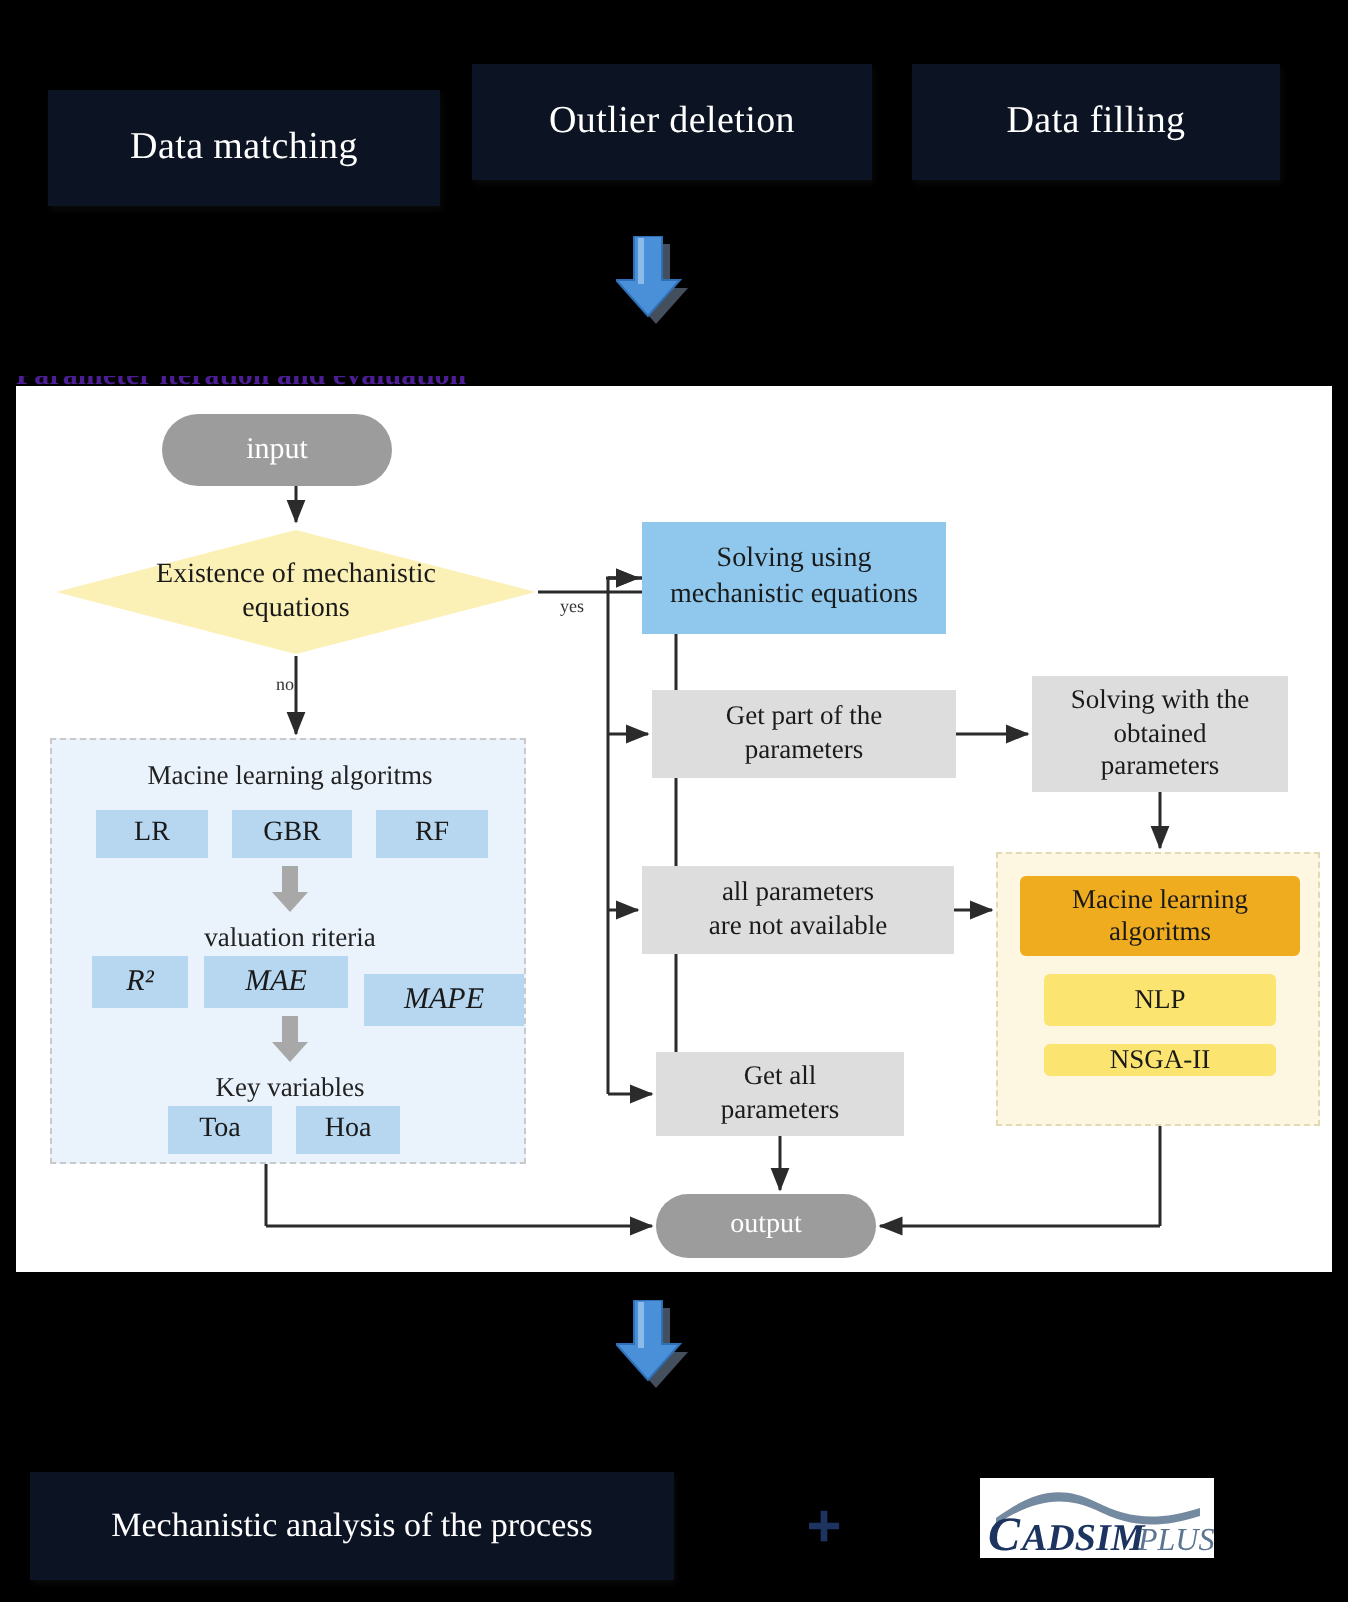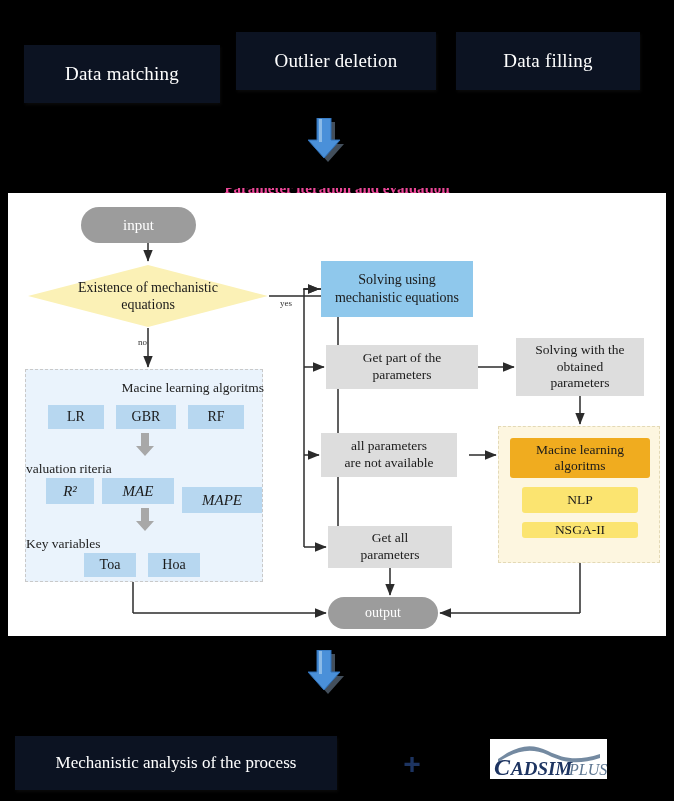--- a/index.html
+++ b/index.html
@@ -30,21 +30,21 @@
   .bluearrow svg { display:block; }
 
   
   .panel {
     position: absolute; left: 8px; top: 193px;
     width: 658px; height: 443px;
     background: #ffffff;
   }
   .panel-title {
     position: absolute; left: 0; top: -13px; width: 658px;
-    text-align: center; color: #ec4899; font-size: 15px; font-weight: bold;
+    text-align: left; color: #4c1d95; font-size: 15px; font-weight: bold;
     font-family: "Liberation Serif", serif; white-space: nowrap;
   }
   .titlemask {
     position:absolute; left:0; top:-22px; width:658px; height:17px;
     background:#000; z-index: 6;
   }
 
   
   .wires { position: absolute; left: 0; top: 0; width: 658px; height: 443px; }
 
@@ -69,21 +69,21 @@
 
   .n-solve-mech {
     left: 313px; top: 68px; width: 152px; height: 56px;
     background: #8fc8ec; font-size: 14px; line-height: 1.3;
   }
   .n-getpart {
     left: 318px; top: 152px; width: 152px; height: 44px;
     background: #dddddd; font-size: 13.5px; line-height: 1.25;
   }
   .n-allparams {
-    left: 313px; top: 240px; width: 136px; height: 44px;
+    left: 313px; top: 240px; width: 156px; height: 44px;
     background: #dddddd; font-size: 13.5px; line-height: 1.25;
   }
   .n-getall {
     left: 320px; top: 333px; width: 124px; height: 42px;
     background: #dddddd; font-size: 13.5px; line-height: 1.25;
   }
   .n-solve-obt {
     left: 508px; top: 145px; width: 128px; height: 58px;
     background: #dddddd; font-size: 13.5px; line-height: 1.25;
   }
@@ -91,31 +91,31 @@
     left: 320px; top: 404px; width: 110px; height: 32px;
     background: #9c9c9c; border-radius: 16px; color: #ffffff; font-size: 14px;
   }
 
   
   .grp-ml {
     position: absolute; left: 17px; top: 176px; width: 238px; height: 213px;
     background: #eaf3fc; border: 1.4px dashed #c9c9c9;
   }
   .grp-ml .gtitle {
-    position:absolute; left:0; top:10px; width:238px; text-align:right;
+    position:absolute; left:0; top:10px; width:238px; text-align:center;
     font-size: 13.5px; color:#222;
   }
   .chip {
     position: absolute; background: #b7d7f0; color:#1a1a1a;
     display:flex; align-items:center; justify-content:center;
     font-size: 14px; font-family: "Liberation Serif", serif;
   }
   .chip.it { font-style: italic; font-size: 15px; }
   .row-lbl {
-    position:absolute; left:0; width:238px; 
+    position:absolute; left:0; width:238px; text-align:center;
     font-size:13.5px; color:#222;
   }
   .c-lr   { left: 22px;  top: 35px; width: 56px; height: 24px; }
   .c-gbr  { left: 90px;  top: 35px; width: 60px; height: 24px; }
   .c-rf   { left: 162px; top: 35px; width: 56px; height: 24px; }
   .lbl-val{ top: 91px; }
   .c-r2   { left: 20px;  top: 108px; width: 48px; height: 26px; }
   .c-mae  { left: 76px;  top: 108px; width: 72px; height: 26px; }
   .c-mape { left: 156px; top: 117px; width: 80px; height: 26px; }
   .lbl-key{ top: 166px; }

